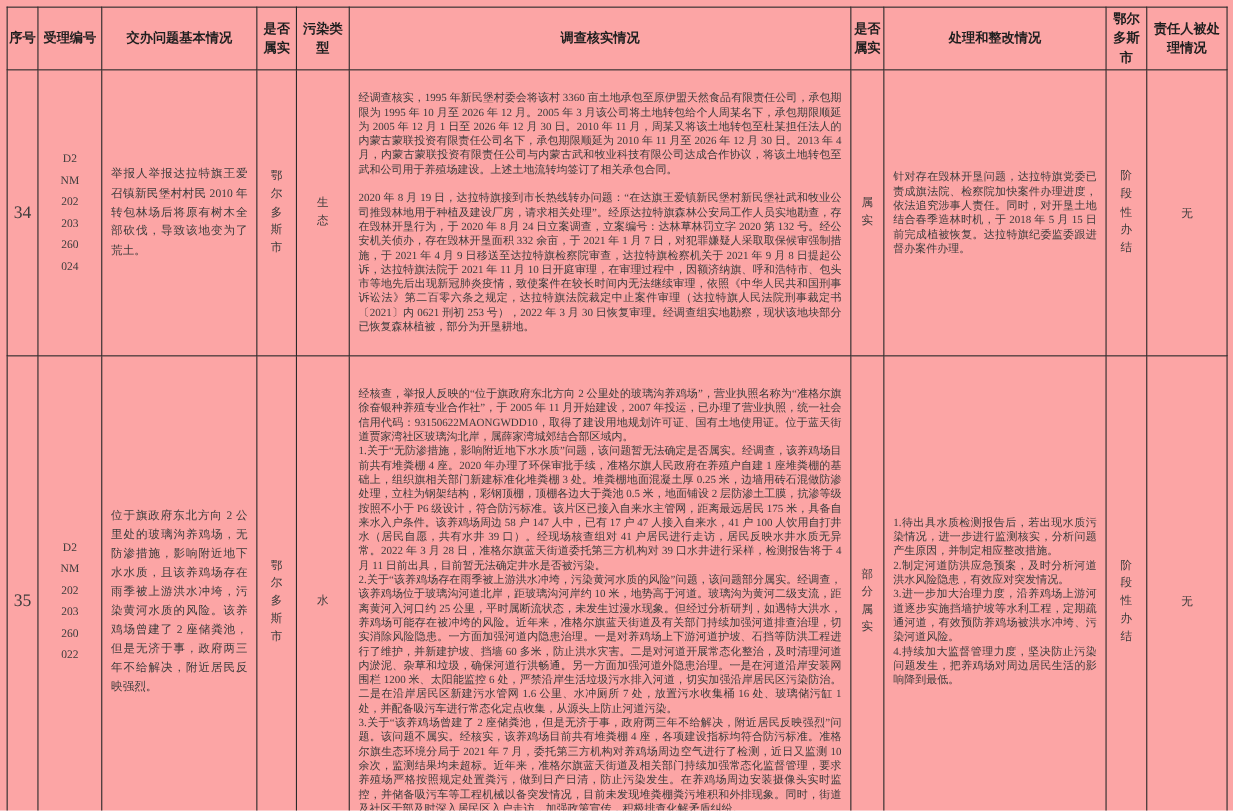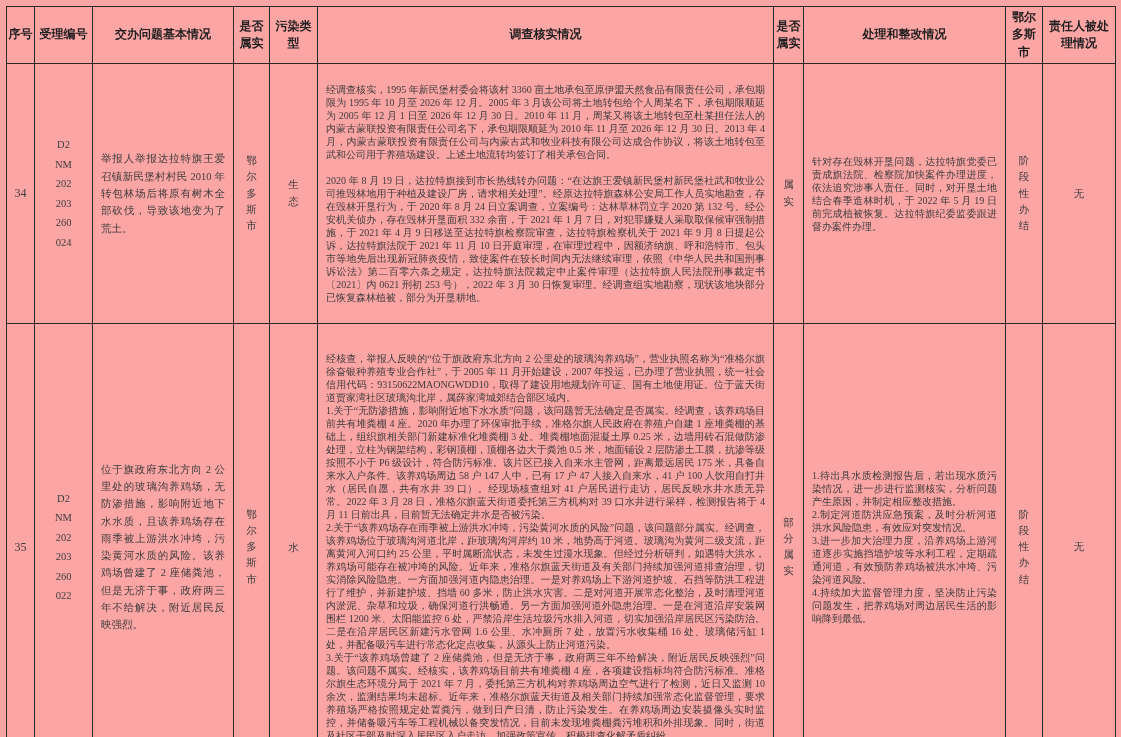--- a/index.html
+++ b/index.html
@@ -33,21 +33,21 @@
   tr.r35 { height: 447px; }
   th {
     font-weight: bold;
     color: #1f1f1f;
     font-size: 12px;
     line-height: 1.45;
     padding: 2px 1px;
     text-align: center;
   }
   td.c { text-align: center; }
-  .serial { font-size: 12px; }
+  .serial { font-size: 16px; }
   .caseno {
     font-size: 10.5px;
     line-height: 1.85;
     word-break: break-all;
     padding: 0 20px;
     text-align: center;
   }
   .problem {
     font-size: 10.5px;
     line-height: 1.65;
@@ -108,21 +108,21 @@
       <tr class="r34">
         <td class="c serial">34</td>
         <td class="caseno">D2NM202203260024</td>
         <td class="problem">举报人举报达拉特旗王爱召镇新民堡村村民 2010 年转包林场后将原有树木全部砍伐，导致该地变为了荒土。</td>
         <td class="c"><span class="vtext">鄂尔多斯市</span></td>
         <td class="c"><span class="vtext">生态</span></td>
         <td class="long">经调查核实，1995 年新民堡村委会将该村 3360 亩土地承包至原伊盟天然食品有限责任公司，承包期限为 1995 年 10 月至 2026 年 12 月。2005 年 3 月该公司将土地转包给个人周某名下，承包期限顺延为 2005 年 12 月 1 日至 2026 年 12 月 30 日。2010 年 11 月，周某又将该土地转包至杜某担任法人的内蒙古蒙联投资有限责任公司名下，承包期限顺延为 2010 年 11 月至 2026 年 12 月 30 日。2013 年 4 月，内蒙古蒙联投资有限责任公司与内蒙古武和牧业科技有限公司达成合作协议，将该土地转包至武和公司用于养殖场建设。上述土地流转均签订了相关承包合同。
 
 2020 年 8 月 19 日，达拉特旗接到市长热线转办问题：“在达旗王爱镇新民堡村新民堡社武和牧业公司推毁林地用于种植及建设厂房，请求相关处理”。经原达拉特旗森林公安局工作人员实地勘查，存在毁林开垦行为，于 2020 年 8 月 24 日立案调查，立案编号：达林草林罚立字 2020 第 132 号。经公安机关侦办，存在毁林开垦面积 332 余亩，于 2021 年 1 月 7 日，对犯罪嫌疑人采取取保候审强制措施，于 2021 年 4 月 9 日移送至达拉特旗检察院审查，达拉特旗检察机关于 2021 年 9 月 8 日提起公诉，达拉特旗法院于 2021 年 11 月 10 日开庭审理，在审理过程中，因额济纳旗、呼和浩特市、包头市等地先后出现新冠肺炎疫情，致使案件在较长时间内无法继续审理，依照《中华人民共和国刑事诉讼法》第二百零六条之规定，达拉特旗法院裁定中止案件审理（达拉特旗人民法院刑事裁定书〔2021〕内 0621 刑初 253 号），2022 年 3 月 30 日恢复审理。经调查组实地勘察，现状该地块部分已恢复森林植被，部分为开垦耕地。</td>
         <td class="c"><span class="vtext">属实</span></td>
-        <td class="long">针对存在毁林开垦问题，达拉特旗党委已责成旗法院、检察院加快案件办理进度，依法追究涉事人责任。同时，对开垦土地结合春季造林时机，于 2022 年 5 月 19 日前完成植被恢复。达拉特旗纪委监委跟进督办案件办理。</td>
+        <td class="long">针对存在毁林开垦问题，达拉特旗党委已责成旗法院、检察院加快案件办理进度，依法追究涉事人责任。同时，对开垦土地结合春季造林时机，于 2018 年 5 月 15 日前完成植被恢复。达拉特旗纪委监委跟进督办案件办理。</td>
         <td class="c"><span class="vtext">阶段性办结</span></td>
         <td class="c plain">无</td>
       </tr>
       <tr class="r35">
         <td class="c serial">35</td>
         <td class="caseno">D2NM202203260022</td>
         <td class="problem">位于旗政府东北方向 2 公里处的玻璃沟养鸡场，无防渗措施，影响附近地下水水质，且该养鸡场存在雨季被上游洪水冲垮，污染黄河水质的风险。该养鸡场曾建了 2 座储粪池，但是无济于事，政府两三年不给解决，附近居民反映强烈。</td>
         <td class="c"><span class="vtext">鄂尔多斯市</span></td>
         <td class="c"><span class="vtext">水</span></td>
         <td class="long">经核查，举报人反映的“位于旗政府东北方向 2 公里处的玻璃沟养鸡场”，营业执照名称为“准格尔旗徐奋银种养殖专业合作社”，于 2005 年 11 月开始建设，2007 年投运，已办理了营业执照，统一社会信用代码：93150622MAONGWDD10，取得了建设用地规划许可证、国有土地使用证。位于蓝天街道贾家湾社区玻璃沟北岸，属薛家湾城郊结合部区域内。

